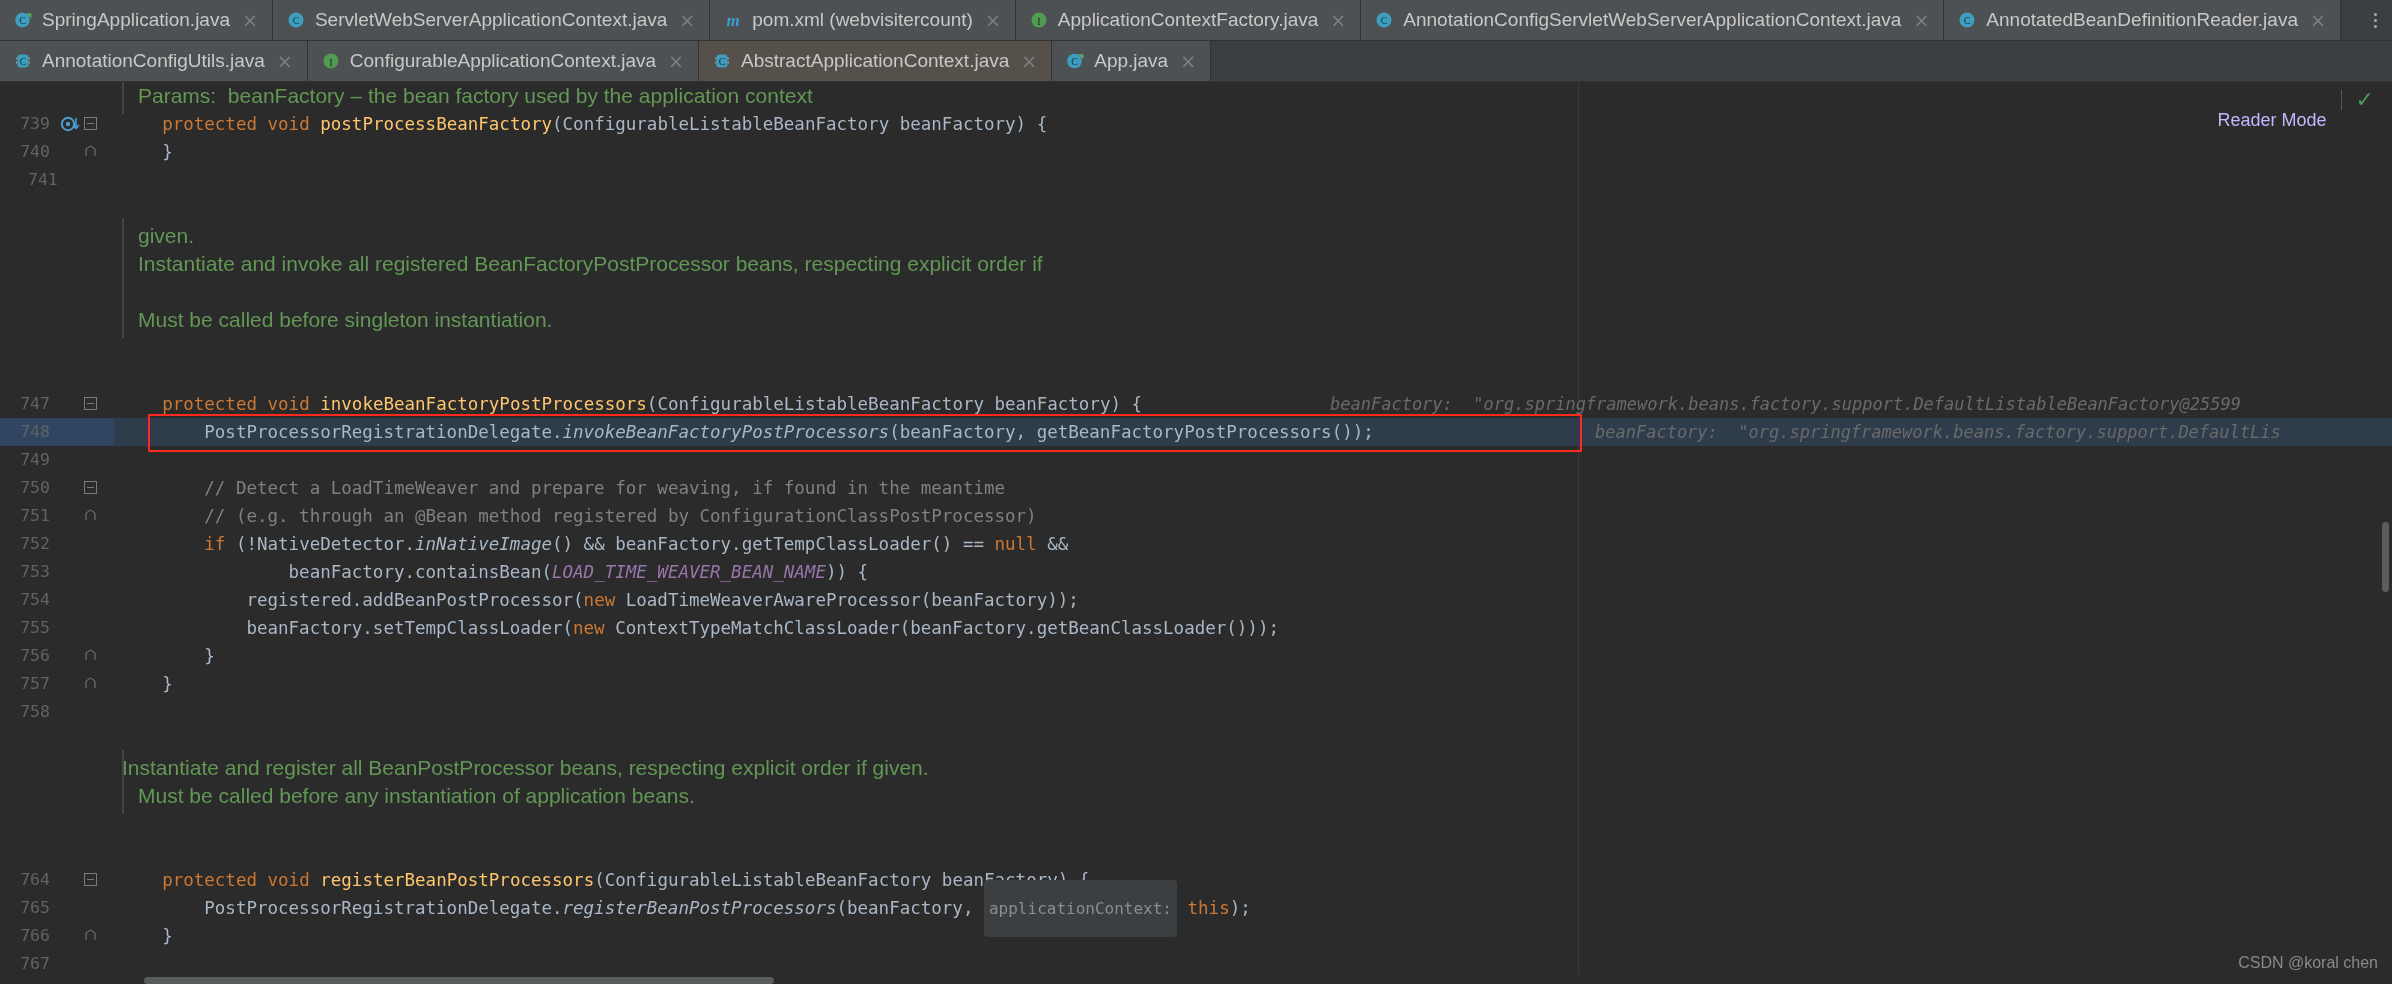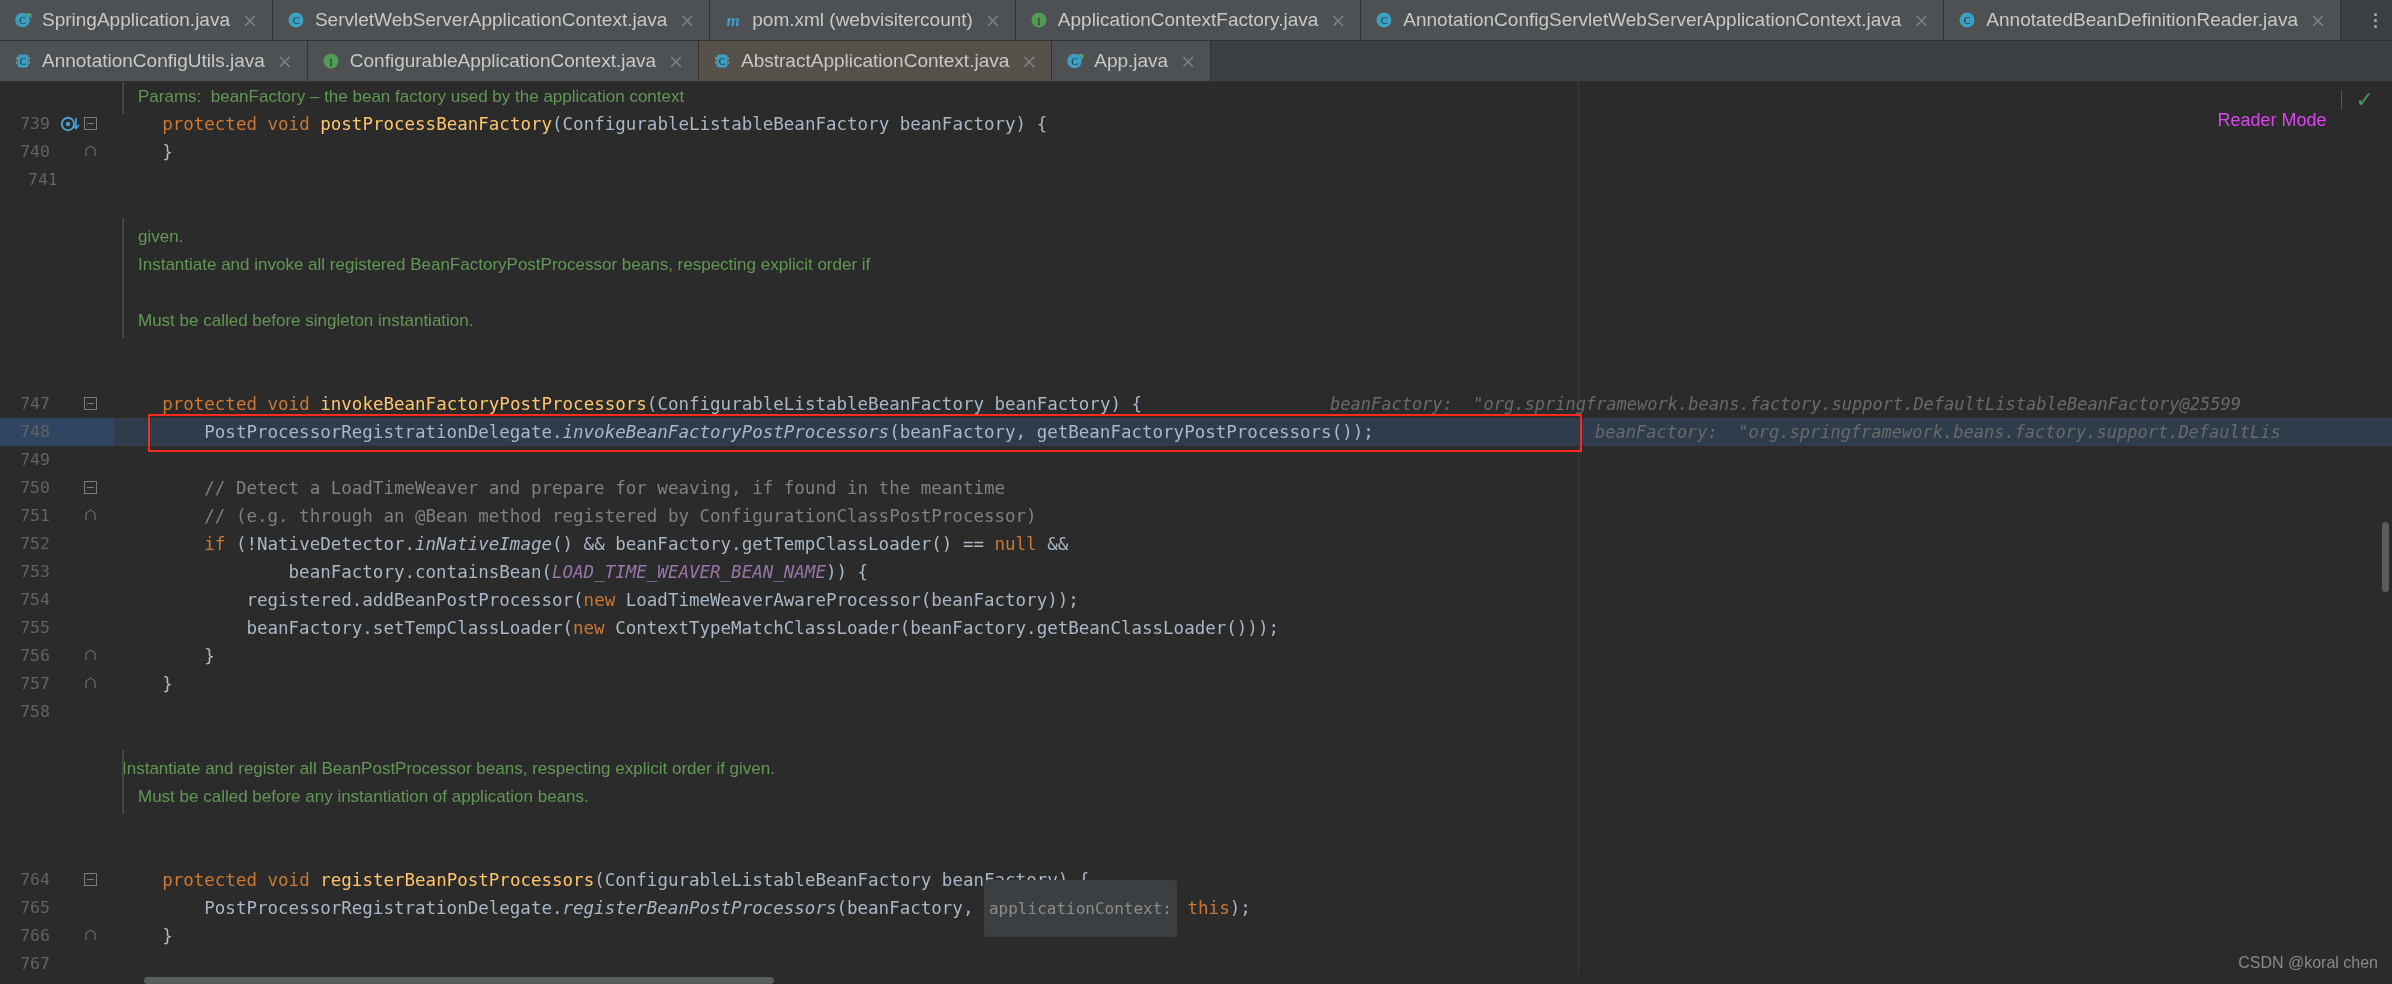--- a/index.html
+++ b/index.html
@@ -82,21 +82,21 @@
     position: absolute;
     top: 0; right: 0;
     height: 36px;
     display: flex;
     align-items: center;
     gap: 14px;
     padding-right: 18px;
     z-index: 40;
     background: #2b2b2b;
   }
-  .reader-label { font-size: 18px; color: #d946ef; margin-top: 40px; }
+  .reader-label { font-size: 18px; color: #c4b5fd; margin-top: 40px; }
   .reader-sep { width: 1px; height: 20px; background: #555; }
   .reader-check { color: #499c54; font-size: 22px; line-height: 1; font-family: "DejaVu Sans", sans-serif; }
 
   .code-area {
     position: relative;
     font-family: "DejaVu Sans Mono", monospace;
     font-size: 17.5px;
     line-height: 28px;
   }
 
@@ -138,21 +138,21 @@
     left: 2px; top: 4px;
   }
   .code-col {
     flex: 1 1 auto;
     padding-left: 6px;
     position: relative;
   }
   .doc-text {
     color: #629755;
     font-family: "Liberation Sans", sans-serif;
-    font-size: 17px;
+    font-size: 21px;
     white-space: pre;
   }
   .doc-bar {
     position: absolute;
     left: 122px;
     width: 2px;
     background: #3f4a3c;
   }
 
   

